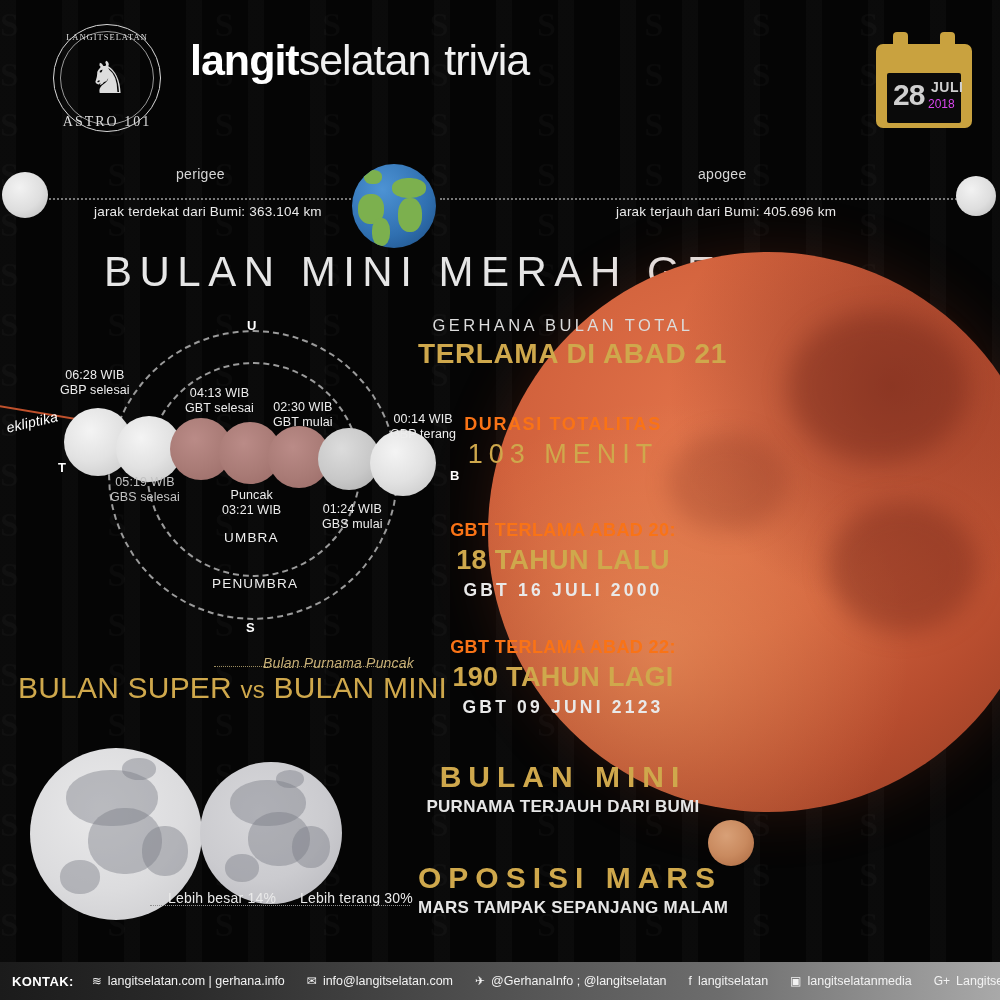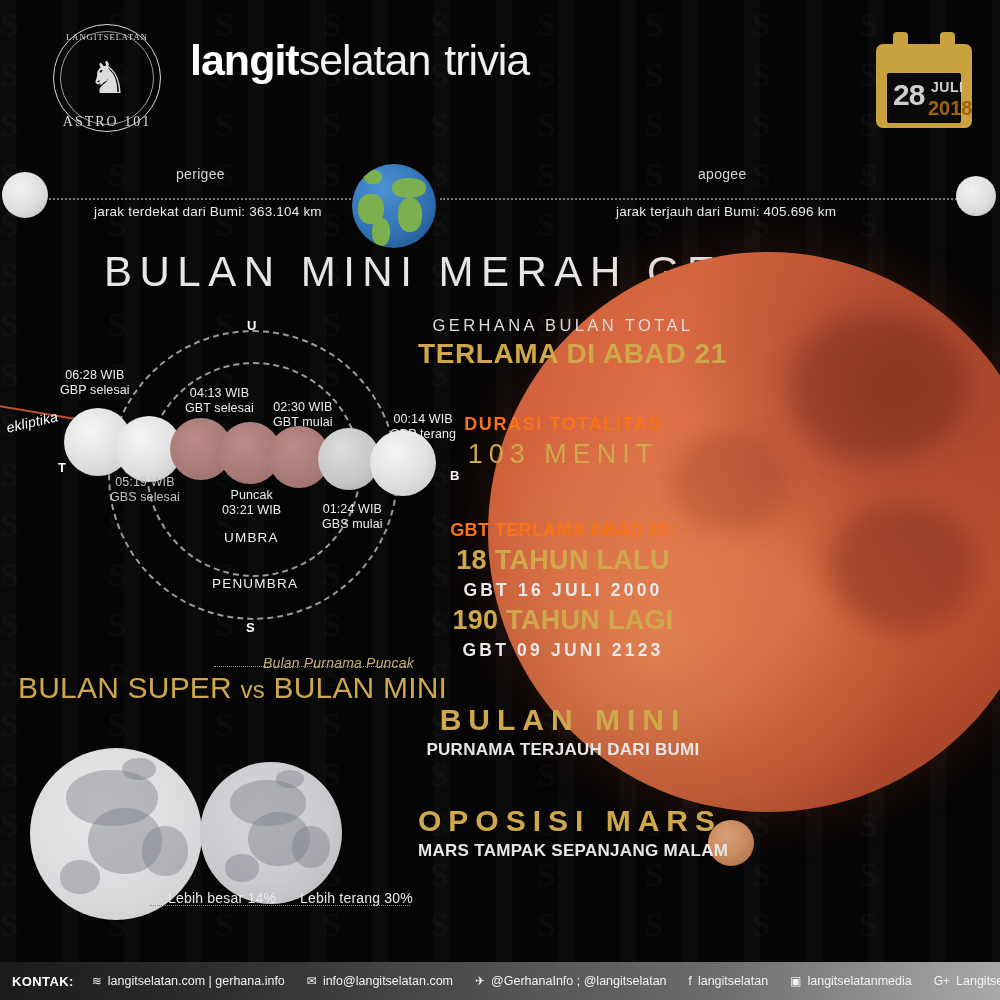--- a/index.html
+++ b/index.html
@@ -85,21 +85,21 @@
   .cal-day{
     position:absolute; left:6px; top:5px;
     font-size:30px; font-weight:bold; color:#cfcfcf; letter-spacing:-1px;
   }
   .cal-mon{
     position:absolute; left:44px; top:6px;
     font-size:14px; font-weight:bold; color:#cfcfcf; letter-spacing:0.5px;
   }
   .cal-yr{
     position:absolute; left:41px; top:24px;
-    font-size:20px; font-weight:bold; color:#a16207;
+    font-size:12px; font-weight:normal; color:#d946ef;
   }
 
   
   .orbitbar{ position:absolute; top:152px; left:0; width:1000px; height:105px; }
   .dotline{
     position:absolute; top:46px; height:0;
     border-top:2px dotted #8d8d8d; opacity:.85;
   }
   .dotline.l{ left:42px; width:320px; }
   .dotline.r{ left:440px; width:520px; }
@@ -400,20 +400,21 @@
     <div class="st-cap">GERHANA BULAN TOTAL</div>
     <div class="st-gold-lg" style="margin-top:3px;">TERLAMA DI ABAD 21</div>
 
     <div class="st-cap-b" style="margin-top:44px; letter-spacing:1.6px;">DURASI TOTALITAS</div>
     <div class="st-gold-sp" style="margin-top:4px;">103 MENIT</div>
 
     <div class="st-cap-b" style="margin-top:50px;">GBT TERLAMA ABAD 20:</div>
     <div class="st-gold-b" style="margin-top:4px;">18 TAHUN LALU</div>
     <div class="st-white-sp" style="margin-top:4px;">GBT 16 JULI 2000</div>
 
+    <div class="st-cap-b" style="margin-top:36px;">GBT TERLAMA ABAD 22:</div>
     <div class="st-gold-b" style="margin-top:4px;">190 TAHUN LAGI</div>
     <div class="st-white-sp" style="margin-top:4px;">GBT 09 JUNI 2123</div>
 
     <div class="st-gold-wide" style="margin-top:42px;">BULAN MINI</div>
     <div class="st-white-sm" style="margin-top:3px;">PURNAMA TERJAUH DARI BUMI</div>
 
     <div class="st-gold-wide" style="margin-top:44px;">OPOSISI MARS</div>
     <div class="st-white-sm" style="margin-top:3px;">MARS TAMPAK SEPANJANG MALAM</div>
   </div>
 

